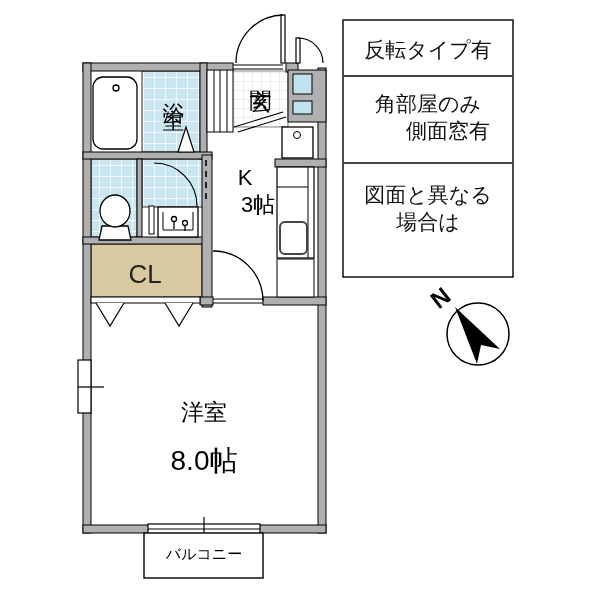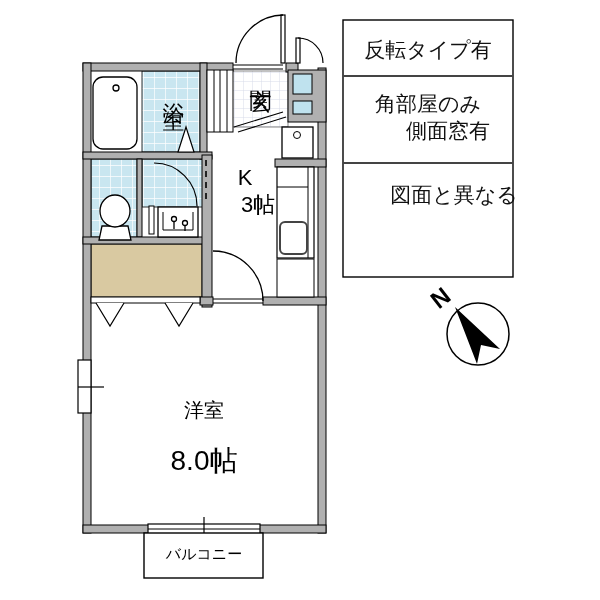--- a/index.html
+++ b/index.html
@@ -142,25 +142,27 @@
     </g>
   </svg>
 
   <div class="lbl vert" style="left:160px;top:85px;font-size:22px;letter-spacing:6px;">浴室</div>
 
   <div class="lbl vert" style="left:247px;top:72px;font-size:22px;letter-spacing:1px;">玄関</div>
 
   <div class="lbl center" style="left:229px;top:164px;width:32px;font-size:22px;">K</div>
   <div class="lbl center" style="left:230px;top:191px;width:56px;font-size:22px;">3帖</div>
 
+  <div class="lbl center" style="left:114px;top:258px;width:62px;font-size:26px;color:#222;">CL</div>
 
-  <div class="lbl center" style="left:144px;top:398px;width:120px;font-size:20px;">洋室</div>
+  <div class="lbl center" style="left:144px;top:398px;width:120px;font-size:23px;">洋室</div>
   <div class="lbl center" style="left:144px;top:443px;width:120px;font-size:28px;">8.0帖</div>
 
   <div class="lbl center" style="left:146px;top:545px;width:116px;font-size:15px;">バルコニー</div>
 
   <div class="note" style="top:36px;">反転タイプ有</div>
   <div class="note" style="top:90px;">角部屋のみ</div>
   <div class="note" style="top:117px;margin-left:20px;">側面窓有</div>
-  <div class="note" style="top:181px;padding-left:26px;">図面と異なる</div>
+  <div class="note" style="top:181px;">図面と異なる</div>
+  <div class="note" style="top:208px;">場合は</div>
 
   <div id="north-label">N</div>
 </div>
 
 </body></html>

